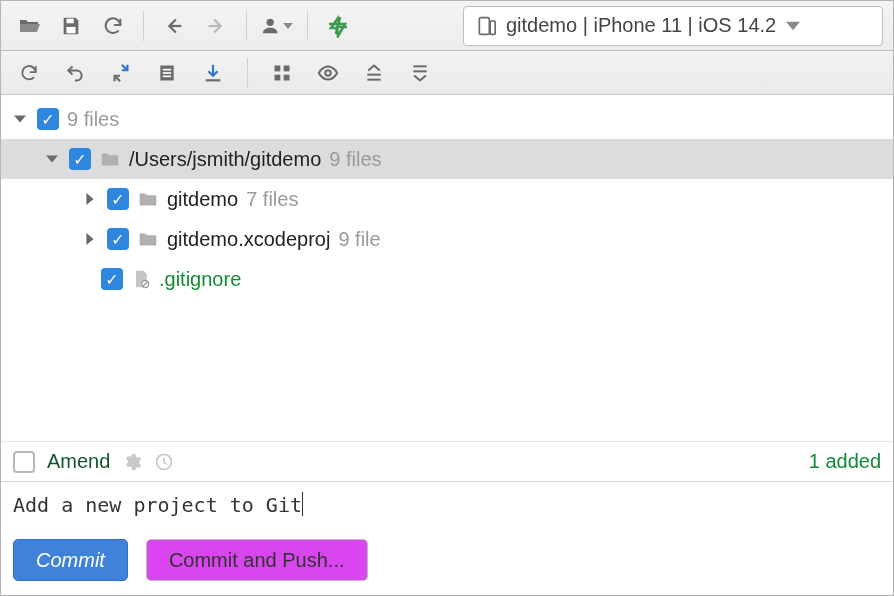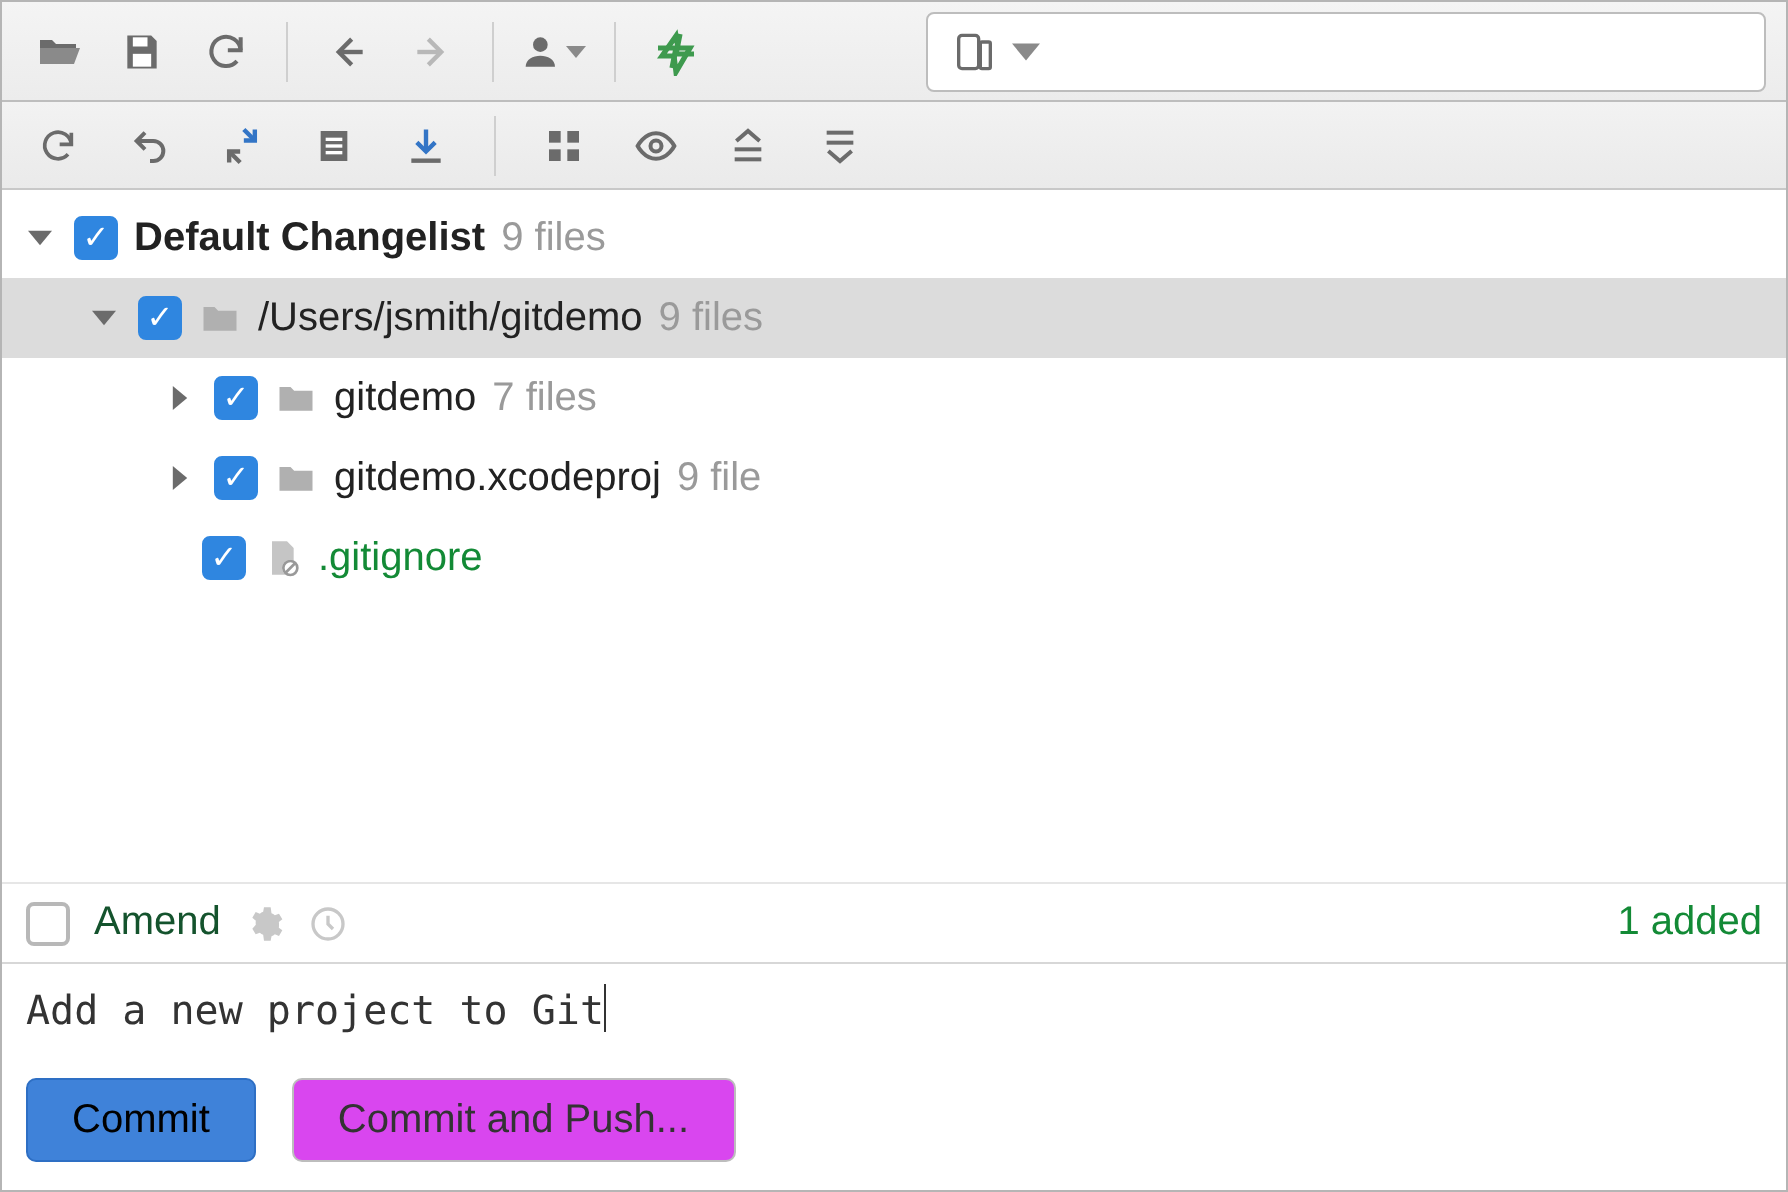--- a/index.html
+++ b/index.html
@@ -41,21 +41,21 @@
   .cb-empty { width:22px; height:22px; border-radius:4px; border:2px solid #b8b8b8; background:#fff; cursor:pointer;}
   .amend-row .status { margin-left:auto; font-size:20px; color:#138a36; }
 
   
   .msg { border-top:1px solid #d7d7d7; padding:6px 12px; font-family: "SF Mono", Menlo, Consolas, monospace; font-size:20px; color:#333; position:relative; min-height:48px; outline:none; }
   .msg .cursor { display:inline-block; width:0; border-right:1.5px solid #333; height:24px; transform:translateY(4px); }
 
   
   .btns { display:flex; gap:18px; padding:10px 12px 14px; align-items:center; }
   .btn { height:42px; border-radius:5px; font-size:20px; display:flex; align-items:center; justify-content:center; padding:0 22px; cursor:pointer;}
-  .btn.primary { background:#3f82d9; color:#000000; border:1px solid #2e6fc4; }
+  .btn.primary { background:#3f82d9; color:#ffffff; border:1px solid #2e6fc4;font-style:italic; }
   .btn.secondary { background:#d946ef; color:#333; border:1px solid #bdbdbd; }
 
   svg { display:block; }
 </style>
 </head>
 <body>
 
 <div class="window">
 
   <div class="top-toolbar">
@@ -108,20 +108,21 @@
           <path d="M3 10h9l-2 10" stroke="#3e9a4e"></path>
           <path d="M21 13h-9l2-10" stroke="#3e9a4e"></path>
         </svg>
     </div>
 
     <div class="run-config">
       <svg width="20" height="20" viewBox="0 0 24 24">
           <rect x="4" y="2" width="12" height="20" rx="2" fill="none" stroke="#6b6b6b" stroke-width="2"></rect>
           <rect x="17" y="6" width="6" height="16" rx="1" fill="none" stroke="#6b6b6b" stroke-width="2"></rect>
         </svg>
+      <span class="cfg-text">gitdemo | iPhone 11 | iOS 14.2</span>
       <svg width="14" height="14" viewBox="0 0 10 10" class="chev">
           <path fill="#8a8a8a" d="M0 2h10L5 8z"></path>
         </svg>
     </div>
   </div>
 
 
   <div class="tool2">
     <div class="tbtn">
         <svg width="20" height="20" viewBox="0 0 24 24" fill="none" stroke="#6b6b6b" stroke-width="2.2">
@@ -190,21 +191,20 @@
   </div>
 
   <div class="tree">
     <div class="row">
       <span class="tw">
           <svg width="12" height="12" viewBox="0 0 10 10">
             <path fill="#6b6b6b" d="M0 2h10L5 8z"></path>
           </svg>
         </span>
       <span class="cb">✓</span>
-      <span class="name bold">Default Changelist</span>
       <span class="count">9 files</span>
     </div>
     <div class="row selected" style="padding-left:42px">
       <span class="tw">
           <svg width="12" height="12" viewBox="0 0 10 10">
             <path fill="#6b6b6b" d="M0 2h10L5 8z"></path>
           </svg>
         </span>
       <span class="cb">✓</span>
       <span class="folder">

